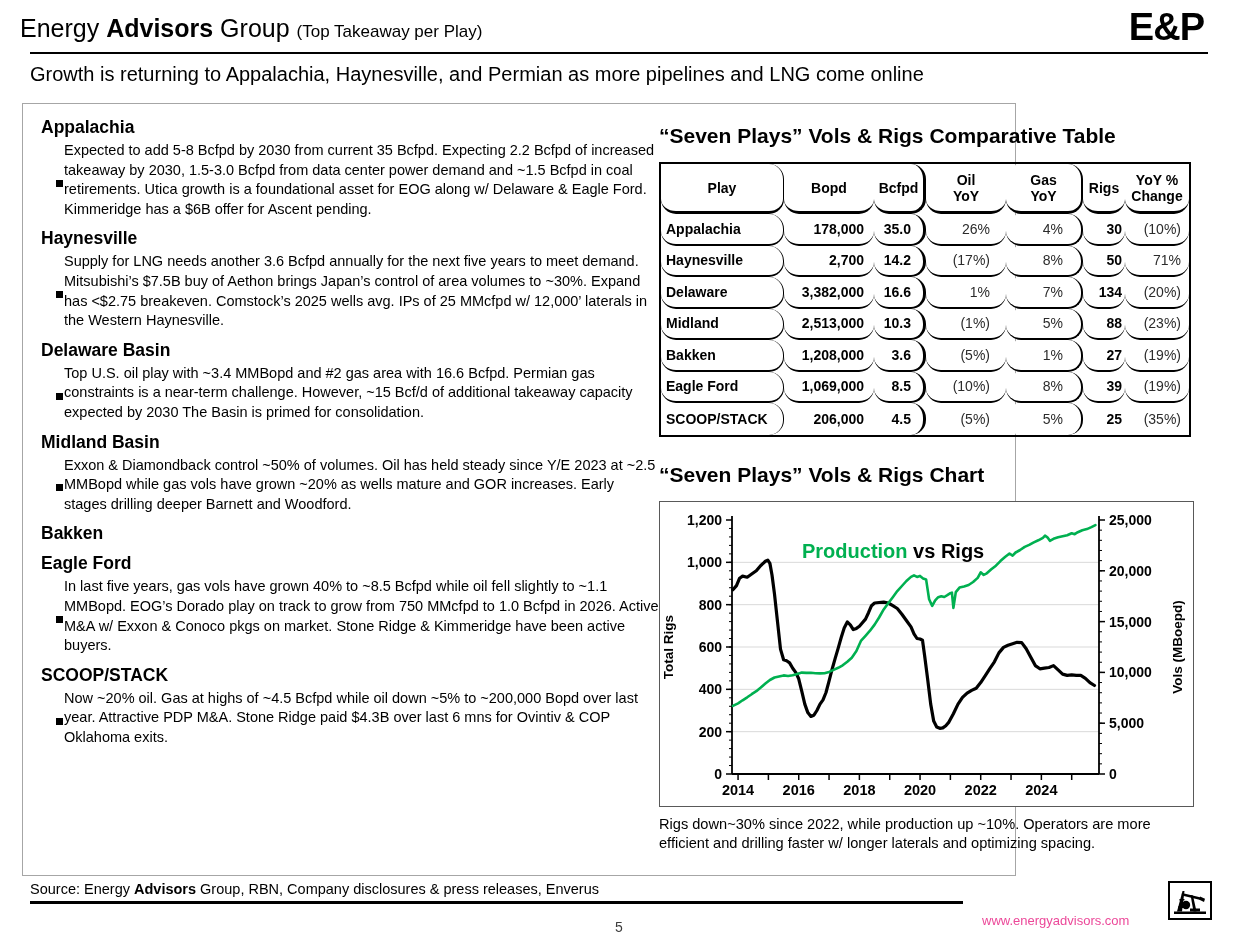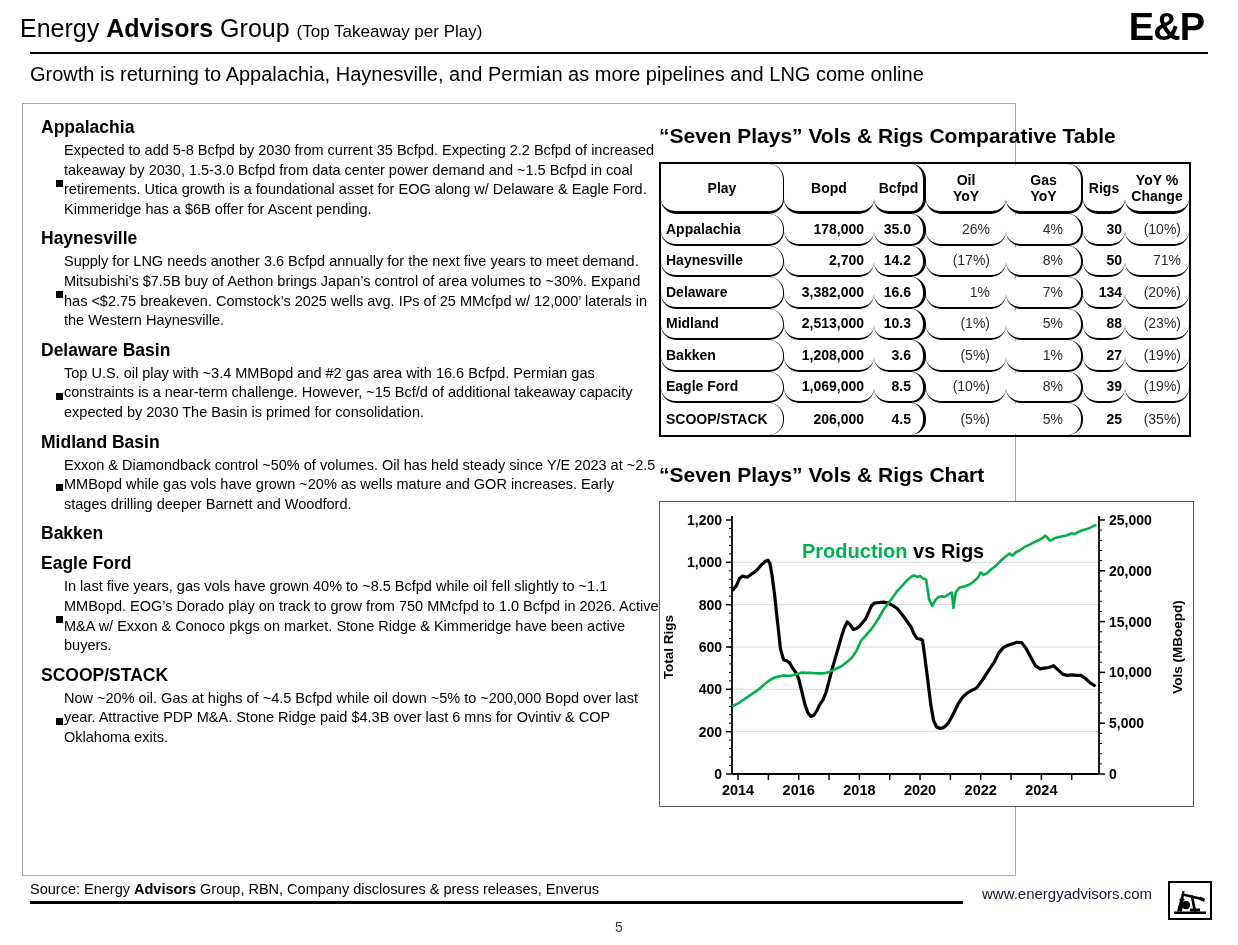--- a/index.html
+++ b/index.html
@@ -58,21 +58,21 @@
 
   
   .chart-box { width:535px; height:306px; border:1.5px solid #595959; margin-top:10px; background:#fff; }
   .chart-box svg { width:100%; height:100%; display:block; }
   .chart-caption { font-size:14.6px; line-height:19.5px; margin-top:8px; width:540px; }
 
   
   .source-line { position:absolute; top:881px; left:30px; font-size:14.5px; }
   .source-line b { font-weight:bold; }
   .source-rule { position:absolute; top:901px; left:30px; width:933px; height:2.5px; background:#000; }
-  .website { position:absolute; top:885px; left:982px; font-size:15px; color:#0f172a; }
+  .website { position:absolute; top:913px; left:982px; font-size:13px; color:#ec4899; }
   .logo-box { position:absolute; top:881px; left:1168px; width:44px; height:39px; border:2px solid #000;
               display:flex; align-items:center; justify-content:center; background:#fff; }
   .page-num { position:absolute; top:919px; left:0; width:100%; text-align:center; font-size:14px; color:#3c3c3c; }
 </style>
 </head>
 <body>
 
 <div class="slide">
 
   <h1 class="main-title"><span>Energy</span> <b>Advisors</b> <span>Group</span> <span class="title-suffix">(Top Takeaway per Play)</span></h1>
@@ -311,20 +311,21 @@
             <text font-family="&quot;Liberation Sans&quot;, sans-serif" font-weight="bold" font-size="14.5" fill="#000" x="260.04958677685875" y="293" text-anchor="middle">2020</text>
             <text font-family="&quot;Liberation Sans&quot;, sans-serif" font-weight="bold" font-size="14.5" fill="#000" x="320.71074380165146" y="293" text-anchor="middle">2022</text>
             <text font-family="&quot;Liberation Sans&quot;, sans-serif" font-weight="bold" font-size="14.5" fill="#000" x="381.3719008264442" y="293" text-anchor="middle">2024</text>
             <text font-family="&quot;Liberation Sans&quot;, sans-serif" font-weight="bold" font-size="13.5" fill="#000" x="13" y="145" text-anchor="middle" transform="rotate(-90 13 145)">Total Rigs</text>
             <text font-family="&quot;Liberation Sans&quot;, sans-serif" font-weight="bold" font-size="13.5" fill="#000" x="522" y="145" text-anchor="middle" transform="rotate(-90 522 145)">Vols (MBoepd)</text>
             <text font-family="&quot;Liberation Sans&quot;, sans-serif" font-weight="bold" font-size="20" fill="#000" x="142" y="56"><tspan fill="#00B050">Production</tspan><tspan fill="#000"> vs Rigs</tspan></text>
             <polyline points="72.9,87.8 76.5,83.6 79.6,76.2 82.6,74.1 87.2,75.2 91.7,72.0 96.3,68.8 100.8,63.5 105.4,59.3 107.8,58.2 109.9,61.4 112.0,73.0 114.5,92.1 117.5,119.6 120.5,147.1 123.6,157.7 126.6,158.8 129.6,160.9 132.7,166.2 135.7,170.4 138.7,176.8 141.8,189.4 144.8,202.1 147.8,210.6 150.9,214.4 153.9,213.2 156.9,208.5 160.0,202.1 163.0,197.9 166.0,190.5 169.1,178.9 172.1,167.2 175.1,156.6 178.2,146.1 181.2,135.5 184.2,126.0 187.3,120.0 190.3,122.8 193.3,127.6 196.4,126.4 199.4,124.3 202.4,120.7 205.5,117.1 208.5,110.7 211.5,103.7 214.6,101.0 219.1,100.5 223.7,100.1 228.2,101.0 232.8,103.7 237.3,106.5 241.9,112.2 246.4,118.5 251.0,124.9 254.0,131.9 257.0,136.5 260.0,137.0 262.5,138.2 264.6,153.5 267.6,176.8 270.7,202.1 273.7,219.1 276.7,225.0 279.8,226.3 282.8,225.9 285.8,223.7 288.9,220.1 293.4,211.7 298.0,202.1 302.5,195.4 307.1,191.1 311.6,188.4 316.2,186.3 320.7,180.6 325.3,173.6 329.8,166.6 334.4,159.8 338.9,150.9 343.5,145.4 348.0,143.3 352.6,141.8 357.1,140.3 361.7,140.6 366.2,146.7 370.8,155.2 375.3,163.6 379.9,166.8 384.4,166.2 389.0,165.5 393.5,163.6 398.1,167.9 402.6,172.1 407.2,173.4 411.7,172.9 416.3,173.4 420.8,173.4 425.4,176.3 429.9,180.6 434.5,183.5" fill="none" stroke="#000000" stroke-width="3.2" stroke-linejoin="round" stroke-linecap="round"></polyline>
             <polyline points="72.9,203.9 78.1,201.4 82.6,198.3 87.2,195.3 91.7,192.2 96.3,189.2 100.8,185.6 105.4,181.6 109.9,178.0 114.5,175.5 119.0,174.5 123.6,173.4 128.1,174.0 132.7,173.2 137.2,171.9 141.8,170.6 146.3,170.9 150.9,170.8 155.4,171.2 160.0,171.4 164.5,171.2 169.1,169.9 173.6,167.9 178.2,165.8 182.7,163.3 187.3,159.7 191.8,155.7 196.4,149.1 200.9,138.9 205.5,133.8 210.0,128.7 214.6,122.6 219.1,115.5 223.7,107.4 228.2,101.3 232.8,95.2 237.3,89.1 241.9,84.0 246.4,79.0 251.0,74.9 254.0,73.4 257.0,74.9 260.0,73.9 263.1,76.4 266.1,77.4 269.1,97.2 272.2,103.9 275.2,98.3 278.2,95.2 281.3,94.2 284.3,95.0 287.3,93.2 290.4,91.2 291.9,90.6 293.4,105.9 295.8,90.1 299.5,85.6 304.0,84.5 308.6,83.0 313.1,80.0 317.7,75.9 320.7,70.3 323.7,72.9 326.8,71.3 331.3,67.3 335.9,63.7 340.4,59.1 345.0,55.1 349.5,51.5 352.6,53.6 355.6,50.5 360.1,48.0 364.7,44.9 369.2,42.9 373.8,40.4 378.3,38.3 382.9,35.8 385.0,33.7 387.4,35.3 389.9,38.8 393.5,36.8 398.1,35.3 402.6,34.3 407.2,33.2 411.7,31.2 414.7,32.2 417.8,30.2 422.3,28.2 426.9,27.1 431.4,25.1 435.4,23.1" fill="none" stroke="#00B050" stroke-width="2.6" stroke-linejoin="round" stroke-linecap="round"></polyline>
           </svg>
       </div>
+      <p class="chart-caption">Rigs down~30% since 2022, while production up ~10%. Operators are more efficient and drilling faster w/ longer laterals and optimizing spacing.</p>
     </section>
   </div>
 
   <div class="source-line"><span>Source:  Energy </span><b>Advisors</b><span> Group, RBN, Company disclosures &amp; press releases, Enverus</span></div>
   <div class="source-rule"></div>
   <div class="website">www.energyadvisors.com</div>
   <div class="logo-box">
     <svg width="34" height="29" viewBox="0 0 34 29">
       <g fill="#000">
         <rect x="1" y="25.5" width="32" height="2.5"></rect>

